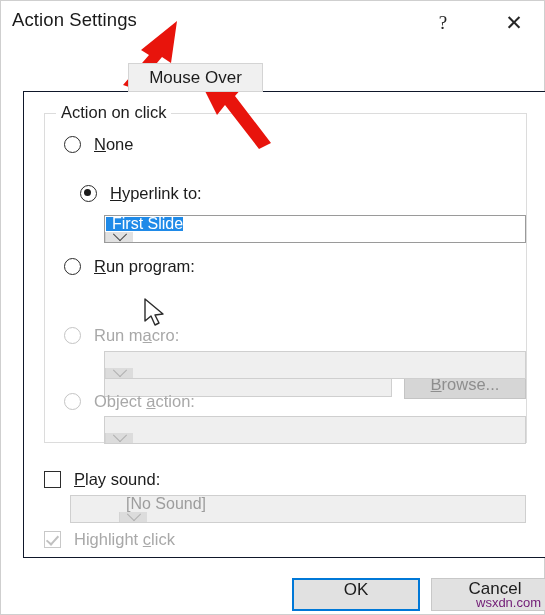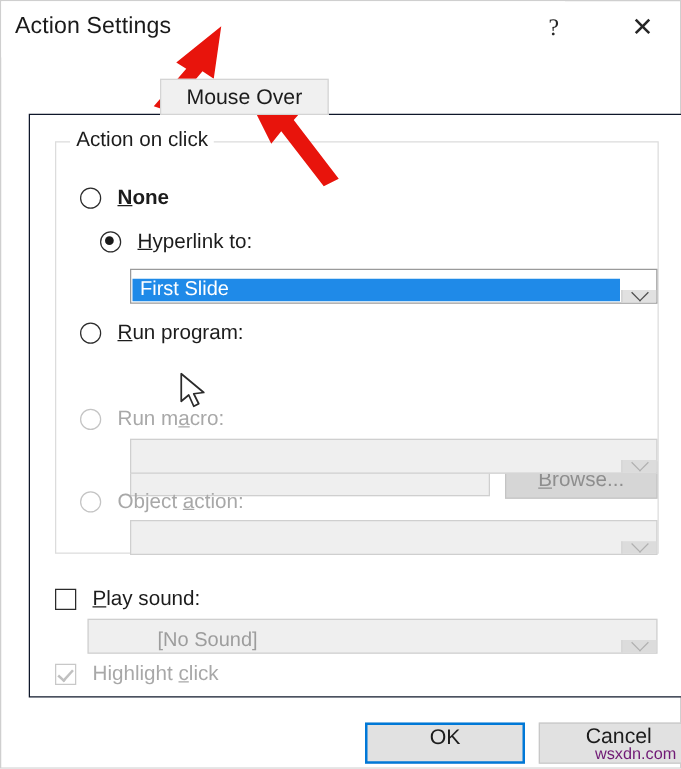--- a/index.html
+++ b/index.html
@@ -192,23 +192,24 @@
   }
   .opt-label.disabled { color: #a8a8a8; }
   .opt-label u { text-decoration: underline; text-underline-offset: 1px; }
 
   
   .combo {
     position: absolute;
     height: 28px;
     box-sizing: border-box;
     display: flex;
-    align-items: flex-end;
+    align-items: flex-start;
     border: 1px solid #b5b5b5;
     background: #ffffff;
+    flex-direction: column;
   }
   .combo .field {
     flex: 1;
     display: flex;
     align-items: center;
     padding-left: 7px;
     font-size: 16px;
     color: #1c1c1c;
     overflow: hidden;
     white-space: nowrap;
@@ -331,21 +332,21 @@
       <span>Mouse Over</span>
     </div>
   </div>
 
   <div id="tabpanel">
 
     <div id="group-action">
       <div id="group-action-legend">Action on click</div>
     </div>
 
-    <div class="opt-row" style="left:40px; top:55px;font-weight:bold;">
+    <div class="opt-row" style="left:40px; top:41px;">
       <span class="radio"></span>
       <span class="opt-label"><u>N</u><span>one</span></span>
     </div>
 
     <div class="opt-row" style="left:56px; top:90px;">
       <span class="radio checked"></span>
       <span class="opt-label"><u>H</u><span>yperlink to:</span></span>
     </div>
 
     <div class="combo selected" style="left:80px; top:123px; width:422px;">

